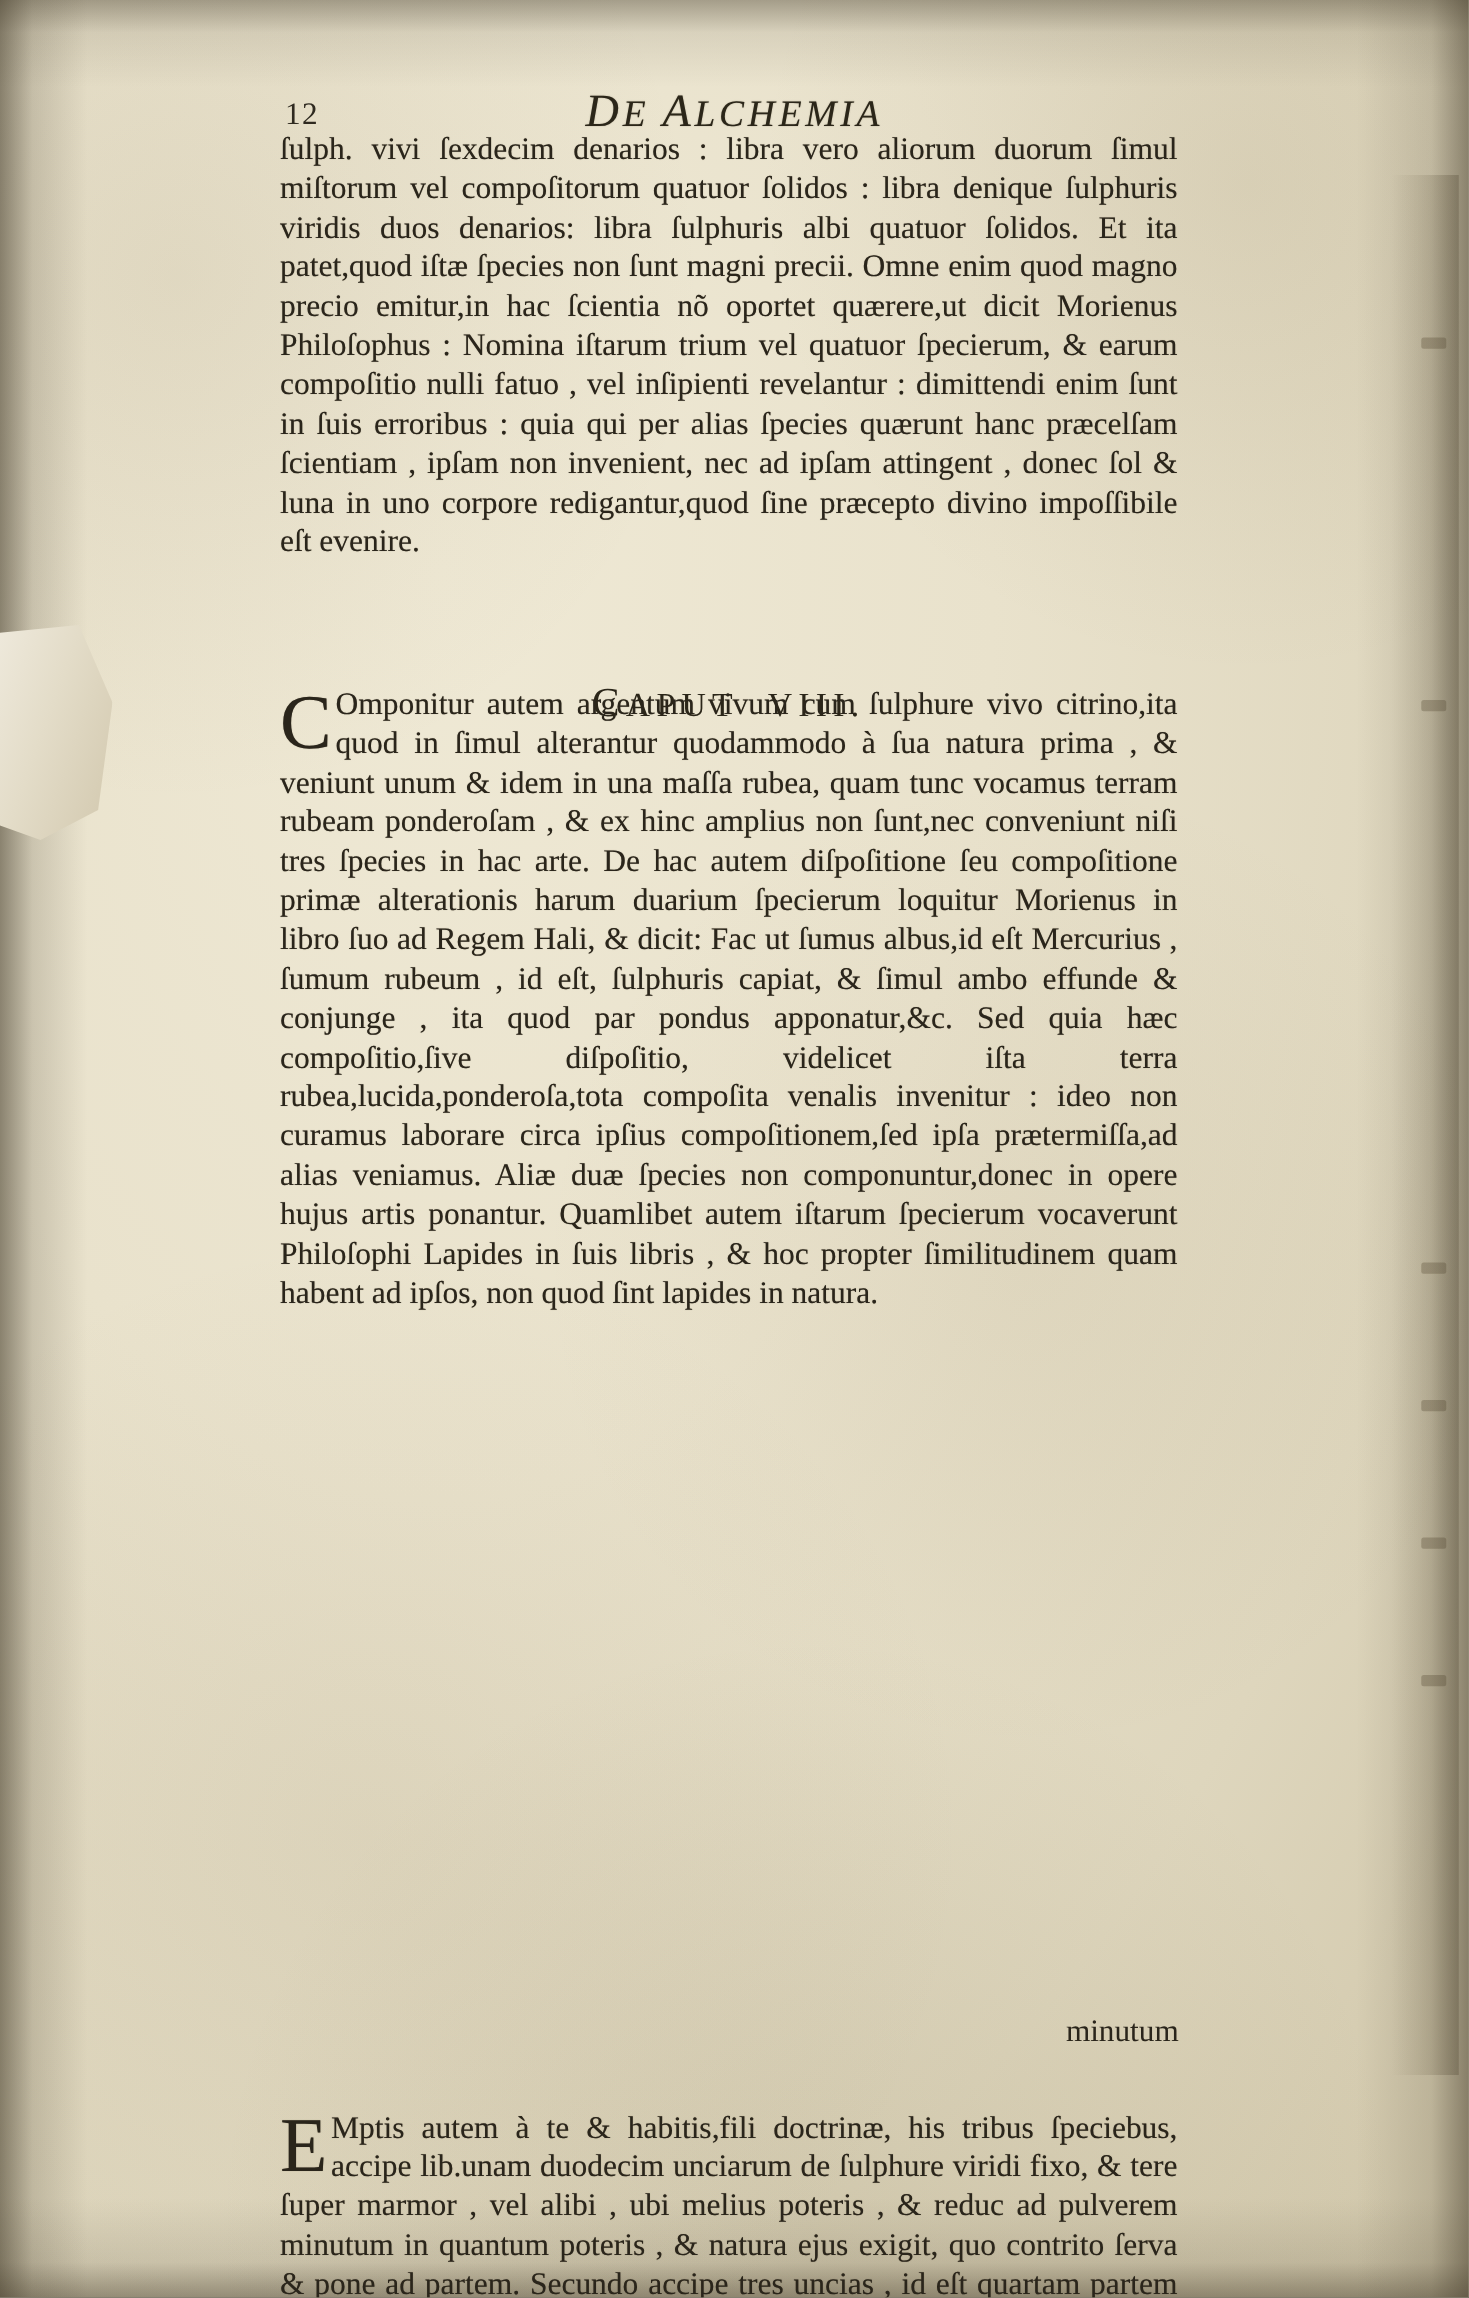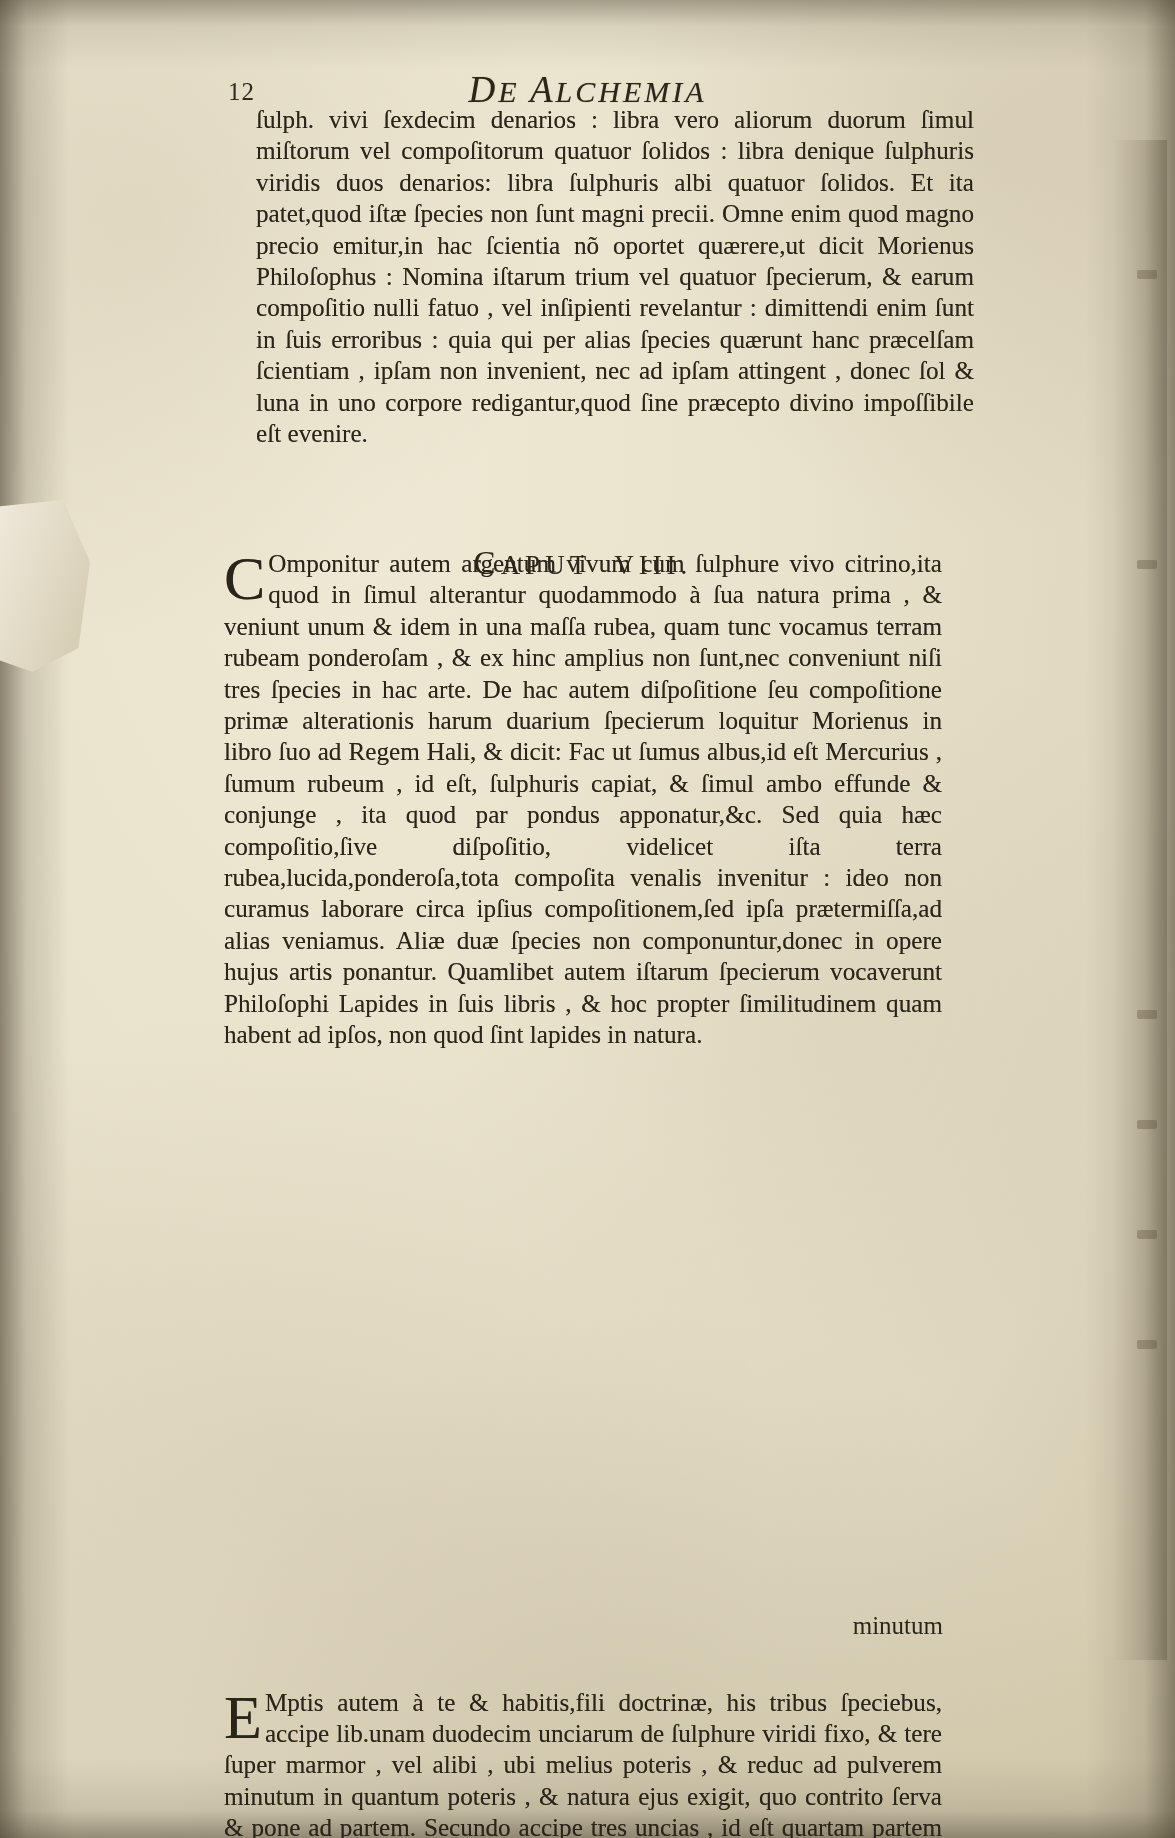--- a/index.html
+++ b/index.html
@@ -183,21 +183,21 @@
   <div class="edge-mark" style="top:1340px;"></div>
 
   <div id="content">
 
     <div class="folio">12</div>
 
     <div class="running-head">
       <span><span class="cap">D</span>E <span class="cap">A</span>LCHEMIA</span>
     </div>
 
-    <div class="body-block" style="top:104px;margin-left:32px;">
+    <div class="body-block" style="top:104px;">
       <p>ſulph. vivi ſexdecim denarios : libra vero aliorum duorum ſimul miſtorum vel compoſitorum quatuor ſolidos : libra denique ſulphuris viridis duos denarios: libra ſulphuris albi quatuor ſolidos. Et ita patet,quod iſtæ ſpecies non ſunt magni precii. Omne enim quod magno precio emitur,in hac ſcientia nõ oportet quærere,ut dicit Morienus Philoſophus : Nomina iſtarum trium vel quatuor ſpecierum, &amp; earum compoſitio nulli fatuo , vel inſipienti revelantur : dimittendi enim ſunt in ſuis erroribus : quia qui per alias ſpecies quærunt hanc præcelſam ſcientiam , ipſam non invenient, nec ad ipſam attingent , donec ſol &amp; luna in uno corpore redigantur,quod ſine præcepto divino impoſſibile eſt evenire.</p>
     </div>
 
     <div class="chapter-head" style="top:497px;margin-top:48px;">
       <span><span class="cap">C</span>APUT &nbsp;VIII.</span>
     </div>
 
     <div class="body-block dropcap-para" style="top:548px;">
       <span class="dropcap">C</span>
       <p>Omponitur autem argentum vivum cum ſulphure vivo citrino,ita quod in ſimul alterantur quodammodo à ſua natura prima , &amp; veniunt unum &amp; idem in una maſſa rubea, quam tunc vocamus terram rubeam ponderoſam , &amp; ex hinc amplius non ſunt,nec conveniunt niſi tres ſpecies in hac arte.   De hac autem diſpoſitione ſeu compoſitione primæ alterationis harum duarium ſpecierum loquitur Morienus in libro ſuo ad Regem Hali, &amp; dicit: Fac ut ſumus albus,id eſt Mercurius , ſumum rubeum , id eſt, ſulphuris capiat, &amp; ſimul ambo effunde &amp; conjunge , ita quod par pondus apponatur,&amp;c.  Sed quia hæc compoſitio,ſive diſpoſitio, videlicet iſta terra rubea,lucida,ponderoſa,tota compoſita venalis invenitur : ideo non curamus laborare circa ipſius compoſitionem,ſed ipſa prætermiſſa,ad alias veniamus.  Aliæ duæ ſpecies non componuntur,donec in opere hujus artis ponantur.  Quamlibet autem iſtarum ſpecierum vocaverunt Philoſophi Lapides in ſuis libris , &amp; hoc propter ſimilitudinem quam habent ad ipſos, non quod ſint lapides in natura.</p>

